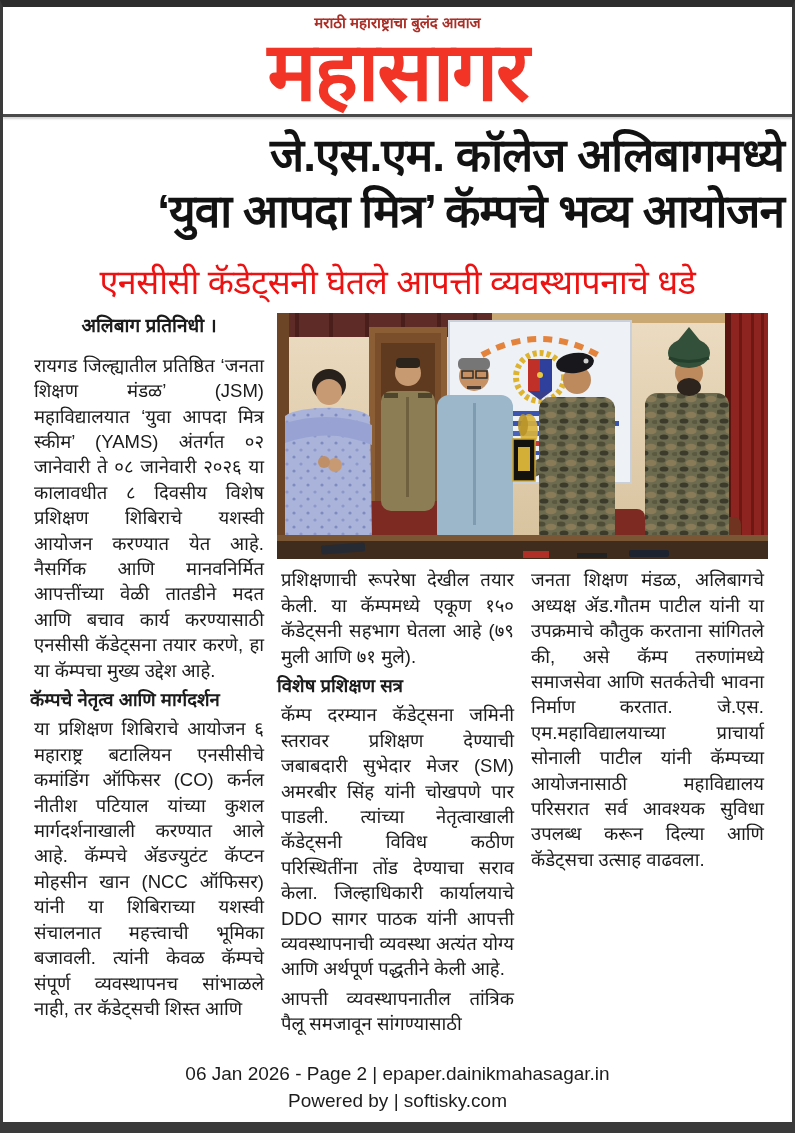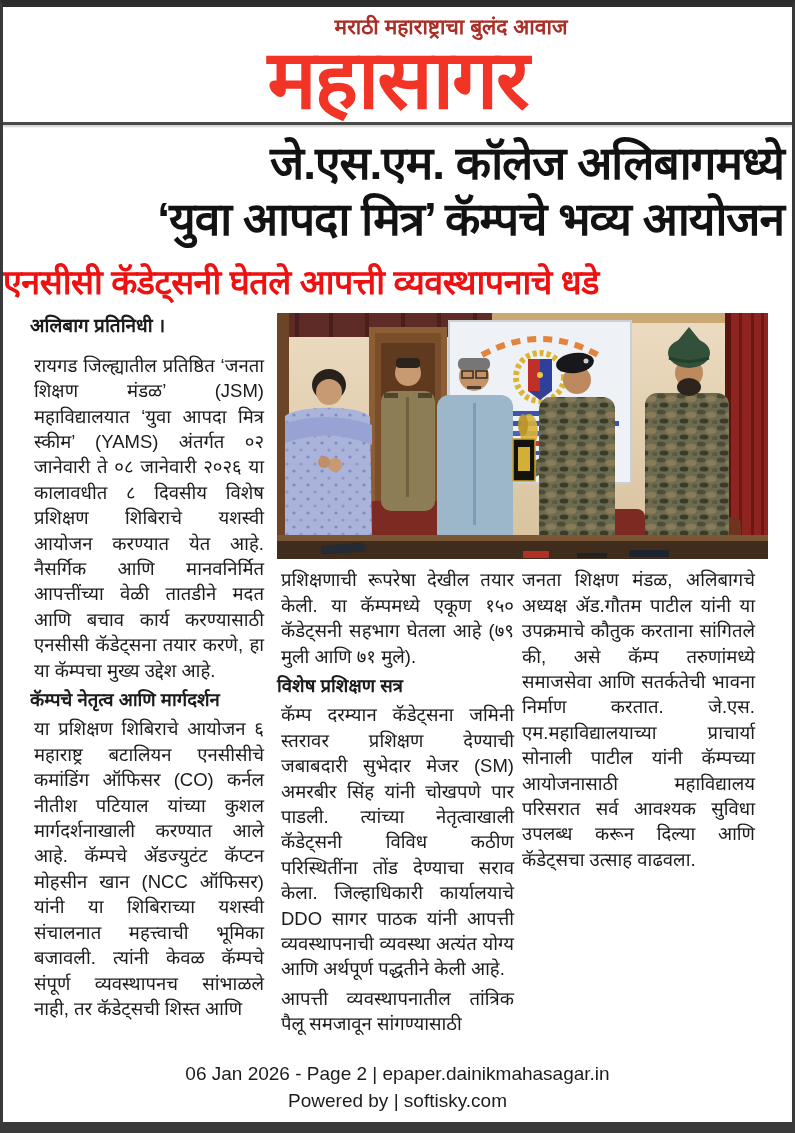--- a/index.html
+++ b/index.html
@@ -7,39 +7,39 @@
   body { font-family:"Liberation Sans","DejaVu Sans",sans-serif; }
   .page {
     position:relative; width:795px; height:1133px; margin:0 auto;
     background:#ffffff; overflow:hidden;
     border-top:7px solid #2d2d2d; border-bottom:11px solid #3a3a3a;
     border-left:3px solid #3a3a3a; border-right:3px solid #3a3a3a;
   }
   
   .masthead-wrap { padding-top:5px; text-align:center; }
   .masthead-inner { display:inline-block; width:340px; }
-  .tagline { text-align:right; font-weight:700; font-size:21px; color:#ab2e26; letter-spacing:0; }
+  .tagline { text-align:center; font-weight:700; font-size:15px; color:#ab2e26; letter-spacing:0; }
   .masthead-title {
     font-size:82px; line-height:0.98; font-weight:900; color:#f13425;
     letter-spacing:-2px; white-space:nowrap;
   }
   .rule { border:0; border-top:3px solid #4a4a4a; box-shadow:0 2px 2px rgba(0,0,0,.18); margin-top:2px; }
   
   .headline { text-align:right; padding:10px 8px 0 8px; color:#121212; }
   .headline .hl { font-size:46px; line-height:56px; font-weight:800; letter-spacing:-1px; }
-  .subheadline { text-align:left; font-size:34px; line-height:42px; font-weight:700; color:#ee1111; margin-top:14px; letter-spacing:-0.5px; }
+  .subheadline { text-align:center; font-size:34px; line-height:42px; font-weight:400; color:#ee1111; margin-top:22px; letter-spacing:-0.5px; }
   
   .content { display:flex; gap:9px; margin:10px 24px 0 27px; height:752px; overflow:hidden; }
   .col { width:240px; font-size:18.5px; line-height:25.4px; text-align:justify; color:#1b1b1b; }
   .right-wrap { width:491px; }
   .photo { width:491px; height:246px; background:#e7d6bd; }
   .photo svg { display:block; }
-  .two-cols { display:flex; margin-top:4px; }
+  .two-cols { display:flex; gap:9px; margin-top:4px; }
   .two-cols .col { width:241px; }
-  .byline { font-weight:700; font-size:19px; text-align:left; margin-bottom:14px; }
+  .byline { font-weight:700; font-size:19px; text-align:center; margin-bottom:14px; }
   .sec-subhead { font-weight:700; text-align:left; }
   p.body-para { margin:4px; }
   
   .footer { position:absolute; left:0; right:0; bottom:6px; text-align:center; background:#ffffff; padding:3px 0 2px 0; color:#1c1c1c; }
   .footer .f1 { font-size:19px; line-height:27px; }
   .footer .f2 { font-size:19px; line-height:27px; }
 </style>
 </head>
 <body>
 

